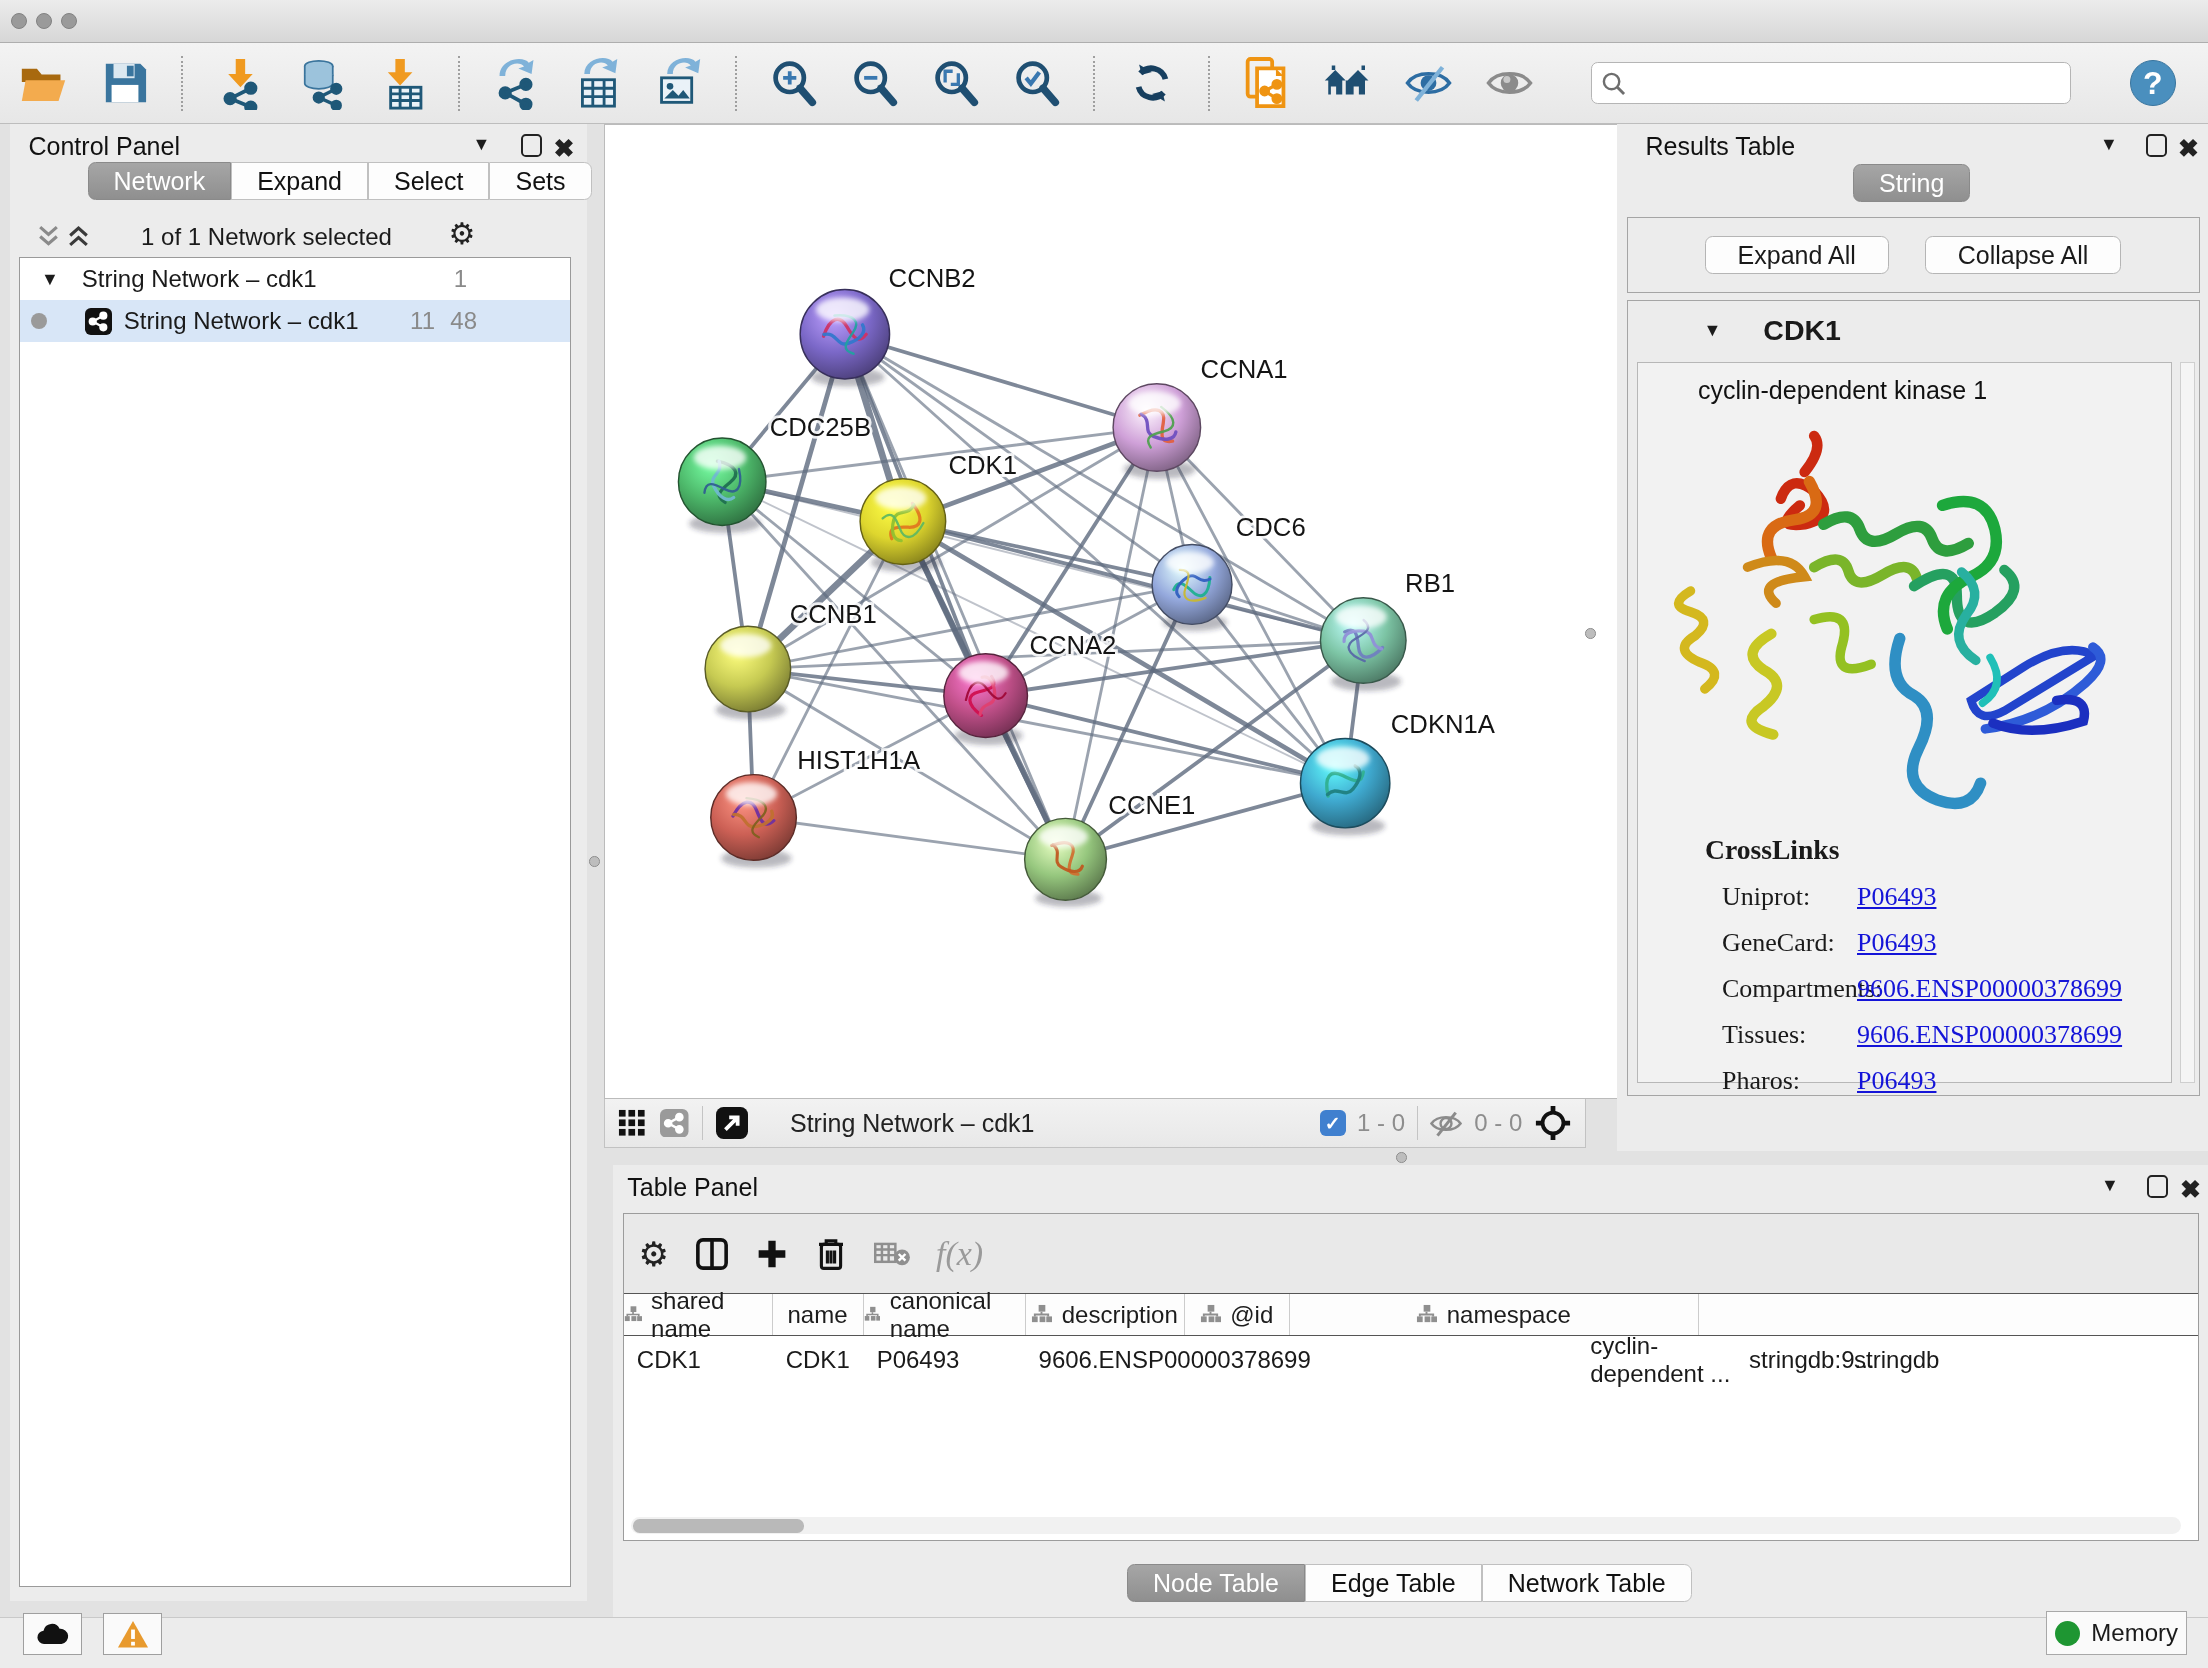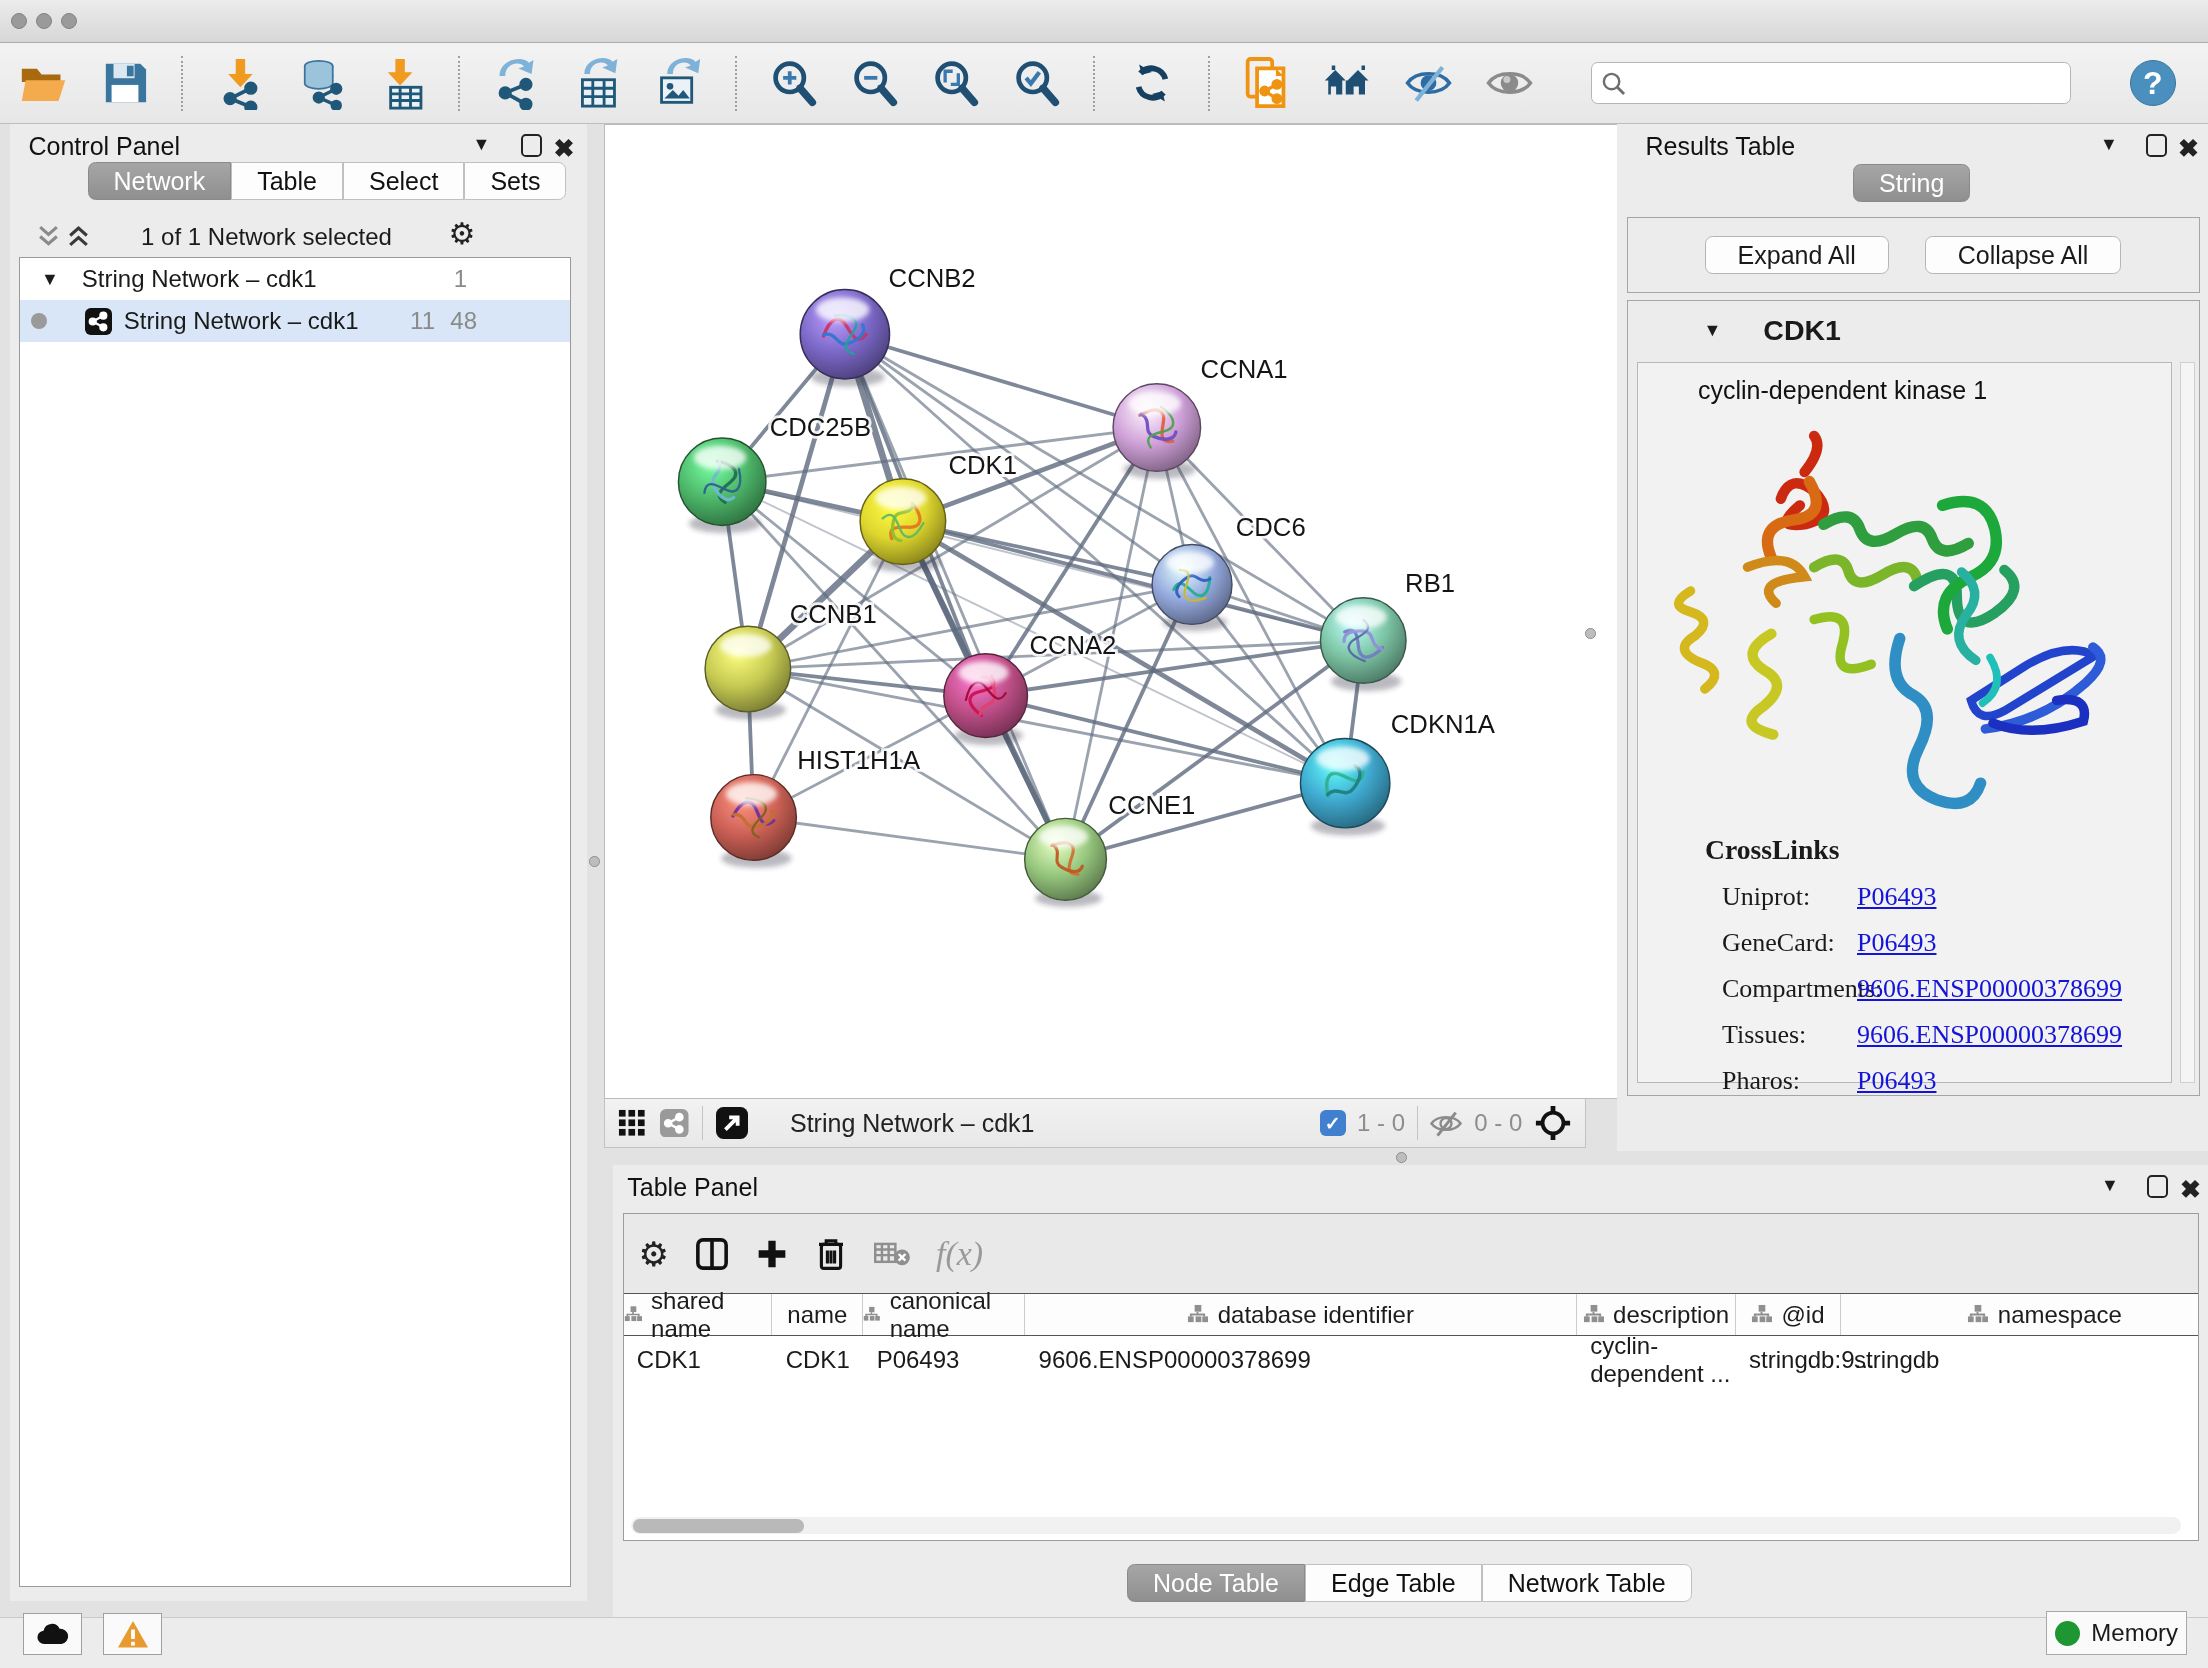--- a/index.html
+++ b/index.html
@@ -290,21 +290,21 @@
 </div>
 
 <div class="control-panel">
   <div style="position:absolute;left:19px;top:7.6px" class="panel-title">Control Panel</div>
   <span class="ph-ico tri" style="left:463px">▼</span>
   <span class="ph-ico ph-box" style="left:511px"></span>
   <span class="ph-ico" style="left:544px;font-weight:bold;font-size:25px">✖</span>
 
   <div class="cp-tabs">
     <div class="seg sel">Network</div>
-    <div class="seg">Table</div>
+    <div class="seg">Expand</div>
     <div class="seg">Select</div>
     <div class="seg">Sets</div>
   </div>
 
   <div class="cp-status">
     <svg class="abs" style="left:25px;top:5.7px" width="27" height="27" viewBox="0 0 26 26" fill="none" stroke="#8a8a8a" stroke-width="3">
         <path d="M5 4 l8 7 8-7 M5 13 l8 7 8-7"></path>
       </svg>
     <svg class="abs" style="left:55px;top:5.7px" width="27" height="27" viewBox="0 0 26 26" fill="none" stroke="#3a3a3a" stroke-width="3">
         <path d="M5 12 l8-7 8 7 M5 21 l8-7 8 7"></path>
@@ -709,30 +709,20 @@
       <div class="th" style="width:162px">
         <svg width="21" height="21" viewBox="0 0 22 22" fill="#8f8f8f">
             <rect x="8" y="1" width="7" height="7"></rect>
             <rect x="1" y="13" width="6" height="6"></rect>
             <rect x="9" y="13" width="6" height="6"></rect>
             <path d="M11 8 v3 M4 13 v-2 h14 v2" stroke="#8f8f8f" stroke-width="2" fill="none"></path>
             <rect x="16" y="13" width="6" height="6"></rect>
           </svg>
         <span>canonical name</span>
       </div>
-      <div class="th" style="width:552px">
-        <svg width="21" height="21" viewBox="0 0 22 22" fill="#8f8f8f">
-            <rect x="8" y="1" width="7" height="7"></rect>
-            <rect x="1" y="13" width="6" height="6"></rect>
-            <rect x="9" y="13" width="6" height="6"></rect>
-            <path d="M11 8 v3 M4 13 v-2 h14 v2" stroke="#8f8f8f" stroke-width="2" fill="none"></path>
-            <rect x="16" y="13" width="6" height="6"></rect>
-          </svg>
-        <span>database identifier</span>
-      </div>
       <div class="th" style="width:159px">
         <svg width="21" height="21" viewBox="0 0 22 22" fill="#8f8f8f">
             <rect x="8" y="1" width="7" height="7"></rect>
             <rect x="1" y="13" width="6" height="6"></rect>
             <rect x="9" y="13" width="6" height="6"></rect>
             <path d="M11 8 v3 M4 13 v-2 h14 v2" stroke="#8f8f8f" stroke-width="2" fill="none"></path>
             <rect x="16" y="13" width="6" height="6"></rect>
           </svg>
         <span>description</span>
       </div>

